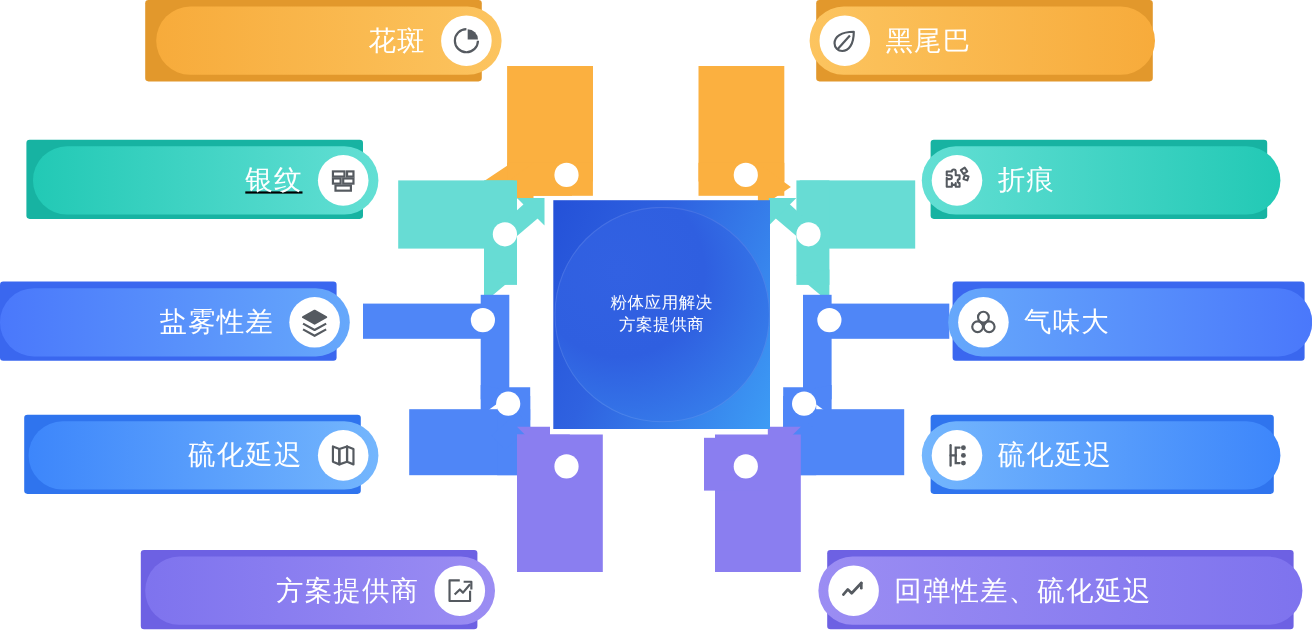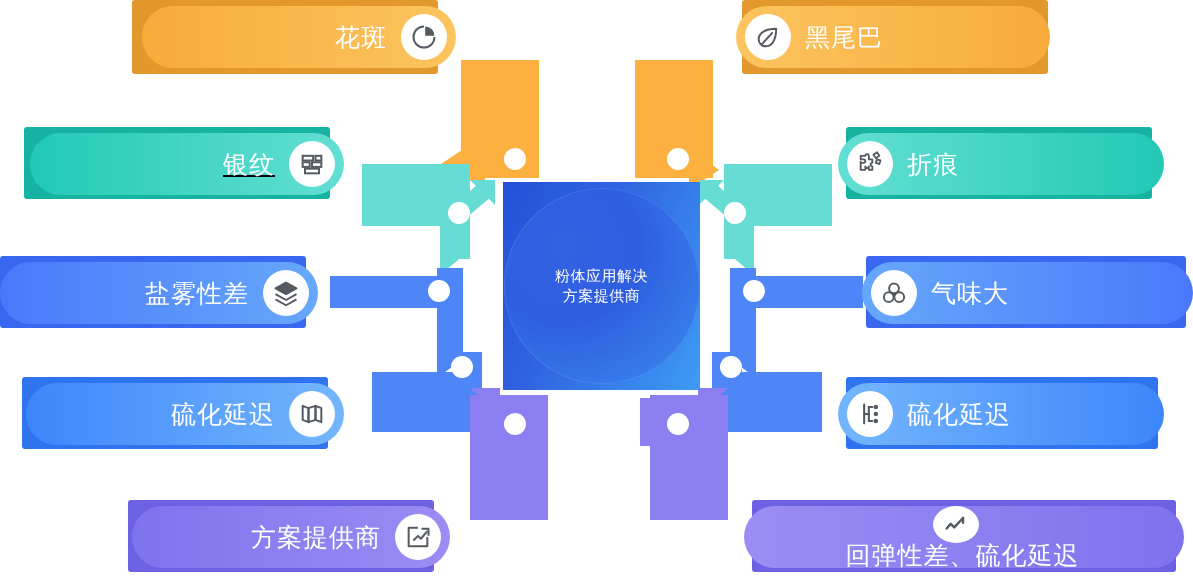--- a/index.html
+++ b/index.html
@@ -327,21 +327,21 @@
         <path d="M11 12v6h3"></path>
         <circle cx="17" cy="6" r="1.9" fill="#555a60" stroke="none"></circle>
         <circle cx="17" cy="12" r="1.9" fill="#555a60" stroke="none"></circle>
         <circle cx="17" cy="18" r="1.9" fill="#555a60" stroke="none"></circle>
       </svg>
     </span>
     <span class="pill-label">硫化延迟</span>
   </div>
 
   <div class="pill-shadow t-purple-s" style="left:752px; top:500px; width:424px; height:72px;"></div>
-  <div class="pill right t-purple-r" style="left:744px; top:506px; width:440px;flex-direction:column;">
+  <div class="pill right t-purple-r" style="left:744px; top:506px; width:440px;">
     <span class="badge">
       <svg width="28" height="28" viewBox="0 0 24 24" fill="none" stroke="#555a60" stroke-width="2.1" stroke-linecap="round" stroke-linejoin="round">
         <path d="M4 15l3.5-4 3 3L18 6"></path>
         <path d="M18 6v4"></path>
       </svg>
     </span>
     <span class="pill-label">回弹性差、硫化延迟</span>
   </div>
 
 </div>

